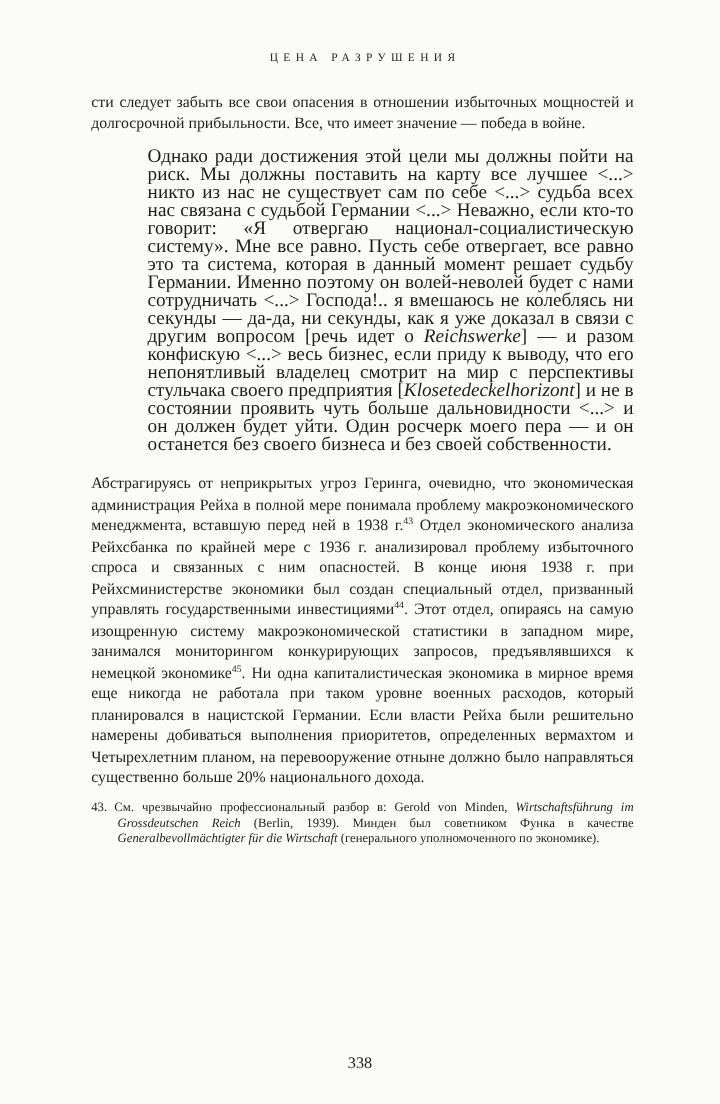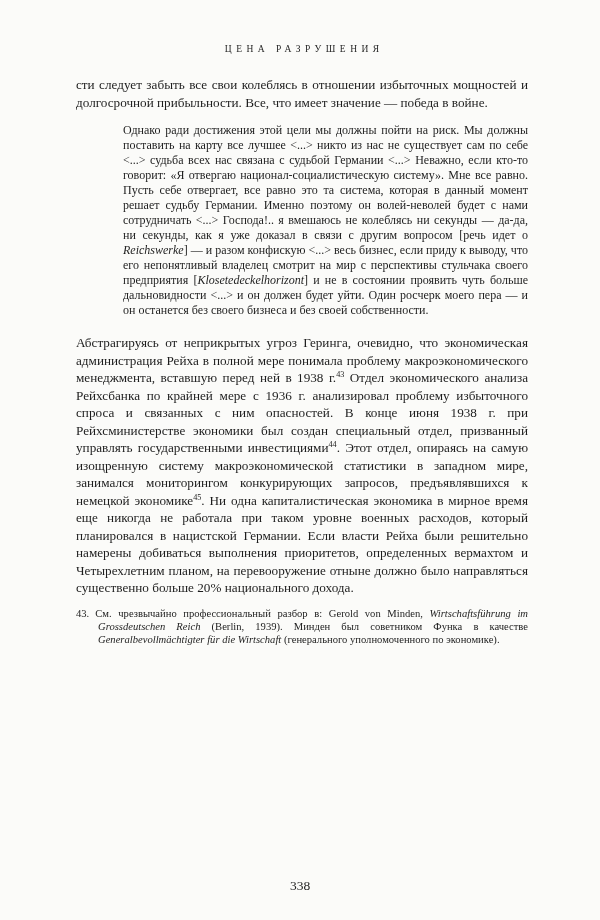--- a/index.html
+++ b/index.html
@@ -28,21 +28,21 @@
     margin: 0 0 22px 0;
   }
   .body-text {
     font-size: 13.2px;
     line-height: 17.5px;
     text-align: justify;
     margin: 0 0 10px 0;
   }
   .quote {
     margin: 12px 0 16px 47px;
-    font-size: 12px;
+    font-size: 16px;
     line-height: 15px;
     text-align: justify;
   }
   sup {
     font-size: 0.62em;
     line-height: 0;
     vertical-align: super;
   }
   .seg-italic { font-style: italic; }
   .footnotes { margin-top: 8px; }
@@ -65,21 +65,21 @@
     color: #1d1d1d;
   }
 </style>
 </head>
 <body>
 
 <div class="page">
 
   <div class="running-head">ЦЕНА РАЗРУШЕНИЯ</div>
 
-  <p class="body-text">сти следует забыть все свои колеблясь в отношении избыточных мощностей и долгосрочной прибыльности. Все, что имеет значение — победа в войне.</p>
+  <p class="body-text">сти следует забыть все свои опасения в отношении избыточных мощностей и долгосрочной прибыльности. Все, что имеет значение — победа в войне.</p>
 
   <blockquote class="quote"><span>Однако ради достижения этой цели мы должны пойти на риск. Мы должны поставить на карту все лучшее &lt;...&gt; никто из нас не существует сам по себе &lt;...&gt; судьба всех нас связана с судьбой Германии &lt;...&gt; Неважно, если кто-то говорит: «Я отвергаю национал-социалистическую систему». Мне все равно. Пусть себе отвергает, все равно это та система, которая в данный момент решает судьбу Германии. Именно поэтому он волей-неволей будет с нами сотрудничать &lt;...&gt; Господа!.. я вмешаюсь не колеблясь ни секунды — да-да, ни секунды, как я уже доказал в связи с другим вопросом [речь идет о </span><span class="seg-italic">Reichswerke</span><span>] — и разом конфискую &lt;...&gt; весь бизнес, если приду к выводу, что его непонятливый владелец смотрит на мир с перспективы стульчака своего предприятия [</span><span class="seg-italic">Klosetedeckelhorizont</span><span>] и не в состоянии проявить чуть больше дальновидности &lt;...&gt; и он должен будет уйти. Один росчерк моего пера — и он останется без своего бизнеса и без своей собственности.</span></blockquote>
 
   <p class="body-text"><span>Абстрагируясь от неприкрытых угроз Геринга, очевидно, что экономическая администрация Рейха в полной мере понимала проблему макроэкономического менеджмента, вставшую перед ней в 1938 г.</span><sup>43</sup><span> Отдел экономического анализа Рейхсбанка по крайней мере с 1936 г. анализировал проблему избыточного спроса и связанных с ним опасностей. В конце июня 1938 г. при Рейхсминистерстве экономики был создан специальный отдел, призванный управлять государственными инвестициями</span><sup>44</sup><span>. Этот отдел, опираясь на самую изощренную систему макроэкономической статистики в западном мире, занимался мониторингом конкурирующих запросов, предъявлявшихся к немецкой экономике</span><sup>45</sup><span>. Ни одна капиталистическая экономика в мирное время еще никогда не работала при таком уровне военных расходов, который планировался в нацистской Германии. Если власти Рейха были решительно намерены добиваться выполнения приоритетов, определенных вермахтом и Четырехлетним планом, на перевооружение отныне должно было направляться существенно больше 20% национального дохода.</span></p>
 
   <div class="footnotes">
     <p class="footnote"><span class="fn-num">43.</span><span><span>См. чрезвычайно профессиональный разбор в: Gerold von Minden, </span><span class="seg-italic">Wirtschaftsführung im Grossdeutschen Reich</span><span> (Berlin, 1939). Минден был советником Функа в качестве </span><span class="seg-italic">Generalbevollmächtigter für die Wirtschaft</span><span> (генерального уполномоченного по экономике).</span></span></p>
   </div>
 
   <div class="page-number">338</div>

